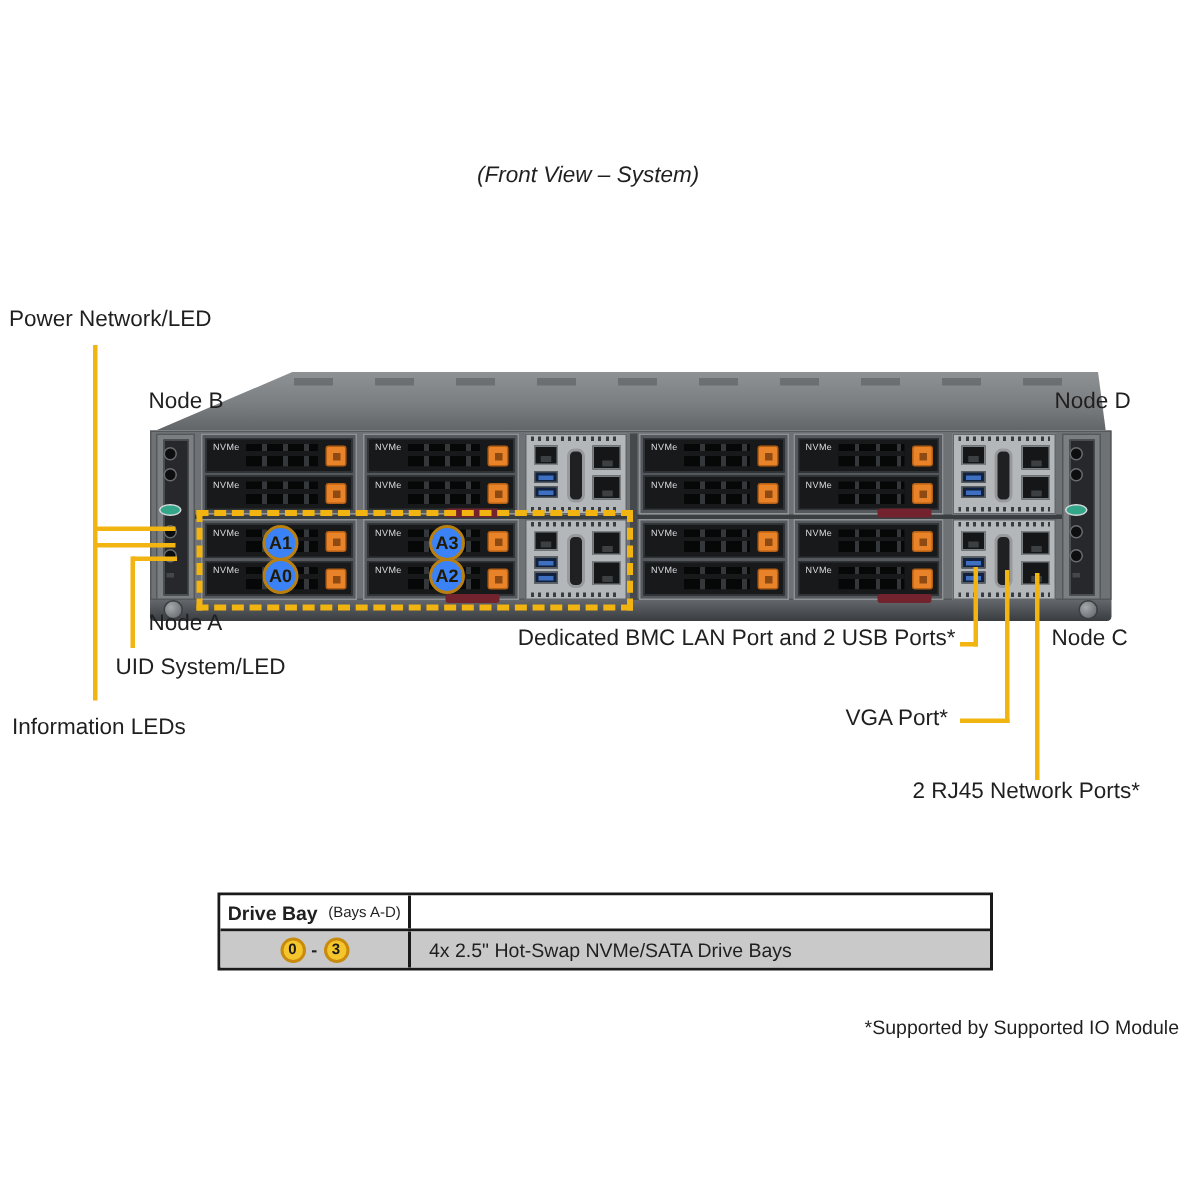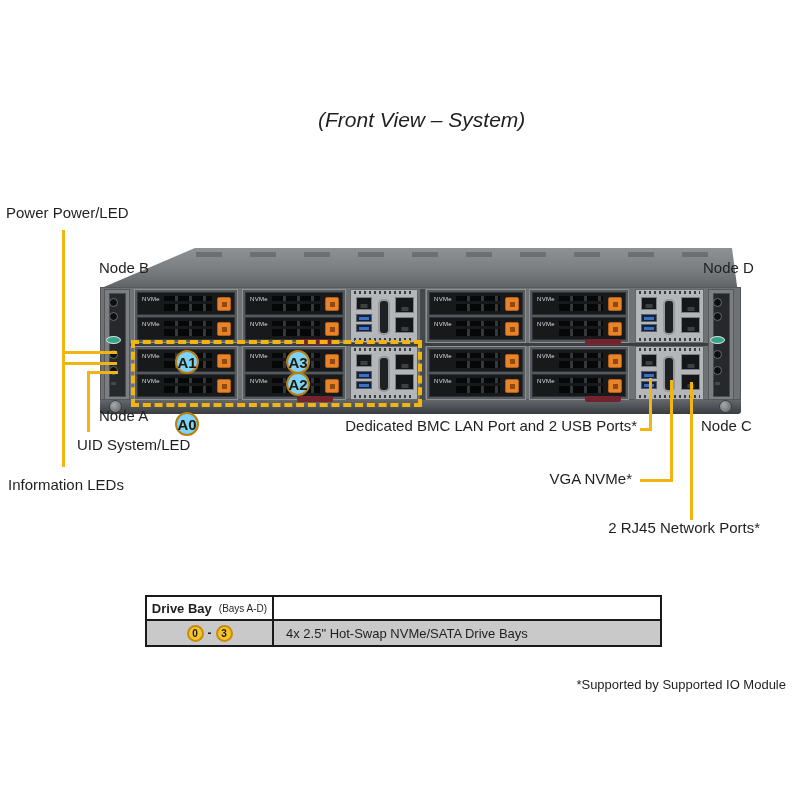--- a/index.html
+++ b/index.html
@@ -1,20 +1,20 @@
 <!DOCTYPE html>
 <html><head>
 <meta charset="utf-8">
 <style>
   * { margin:0; padding:0; box-sizing:border-box; }
   html,body { width:800px; height:800px; background:#fff; }
   body { font-family:"Liberation Sans", sans-serif; color:#1f1f1f; position:relative; overflow:hidden; }
   .label { position:absolute; font-size:15px; white-space:nowrap; z-index:20; }
   .label.right { text-align:right; }
-  .title { position:absolute; font-size:21px; font-style:italic; z-index:20; }
+  .title { position:absolute; font-size:15px; font-style:italic; z-index:20; }
   .footnote { position:absolute; font-size:13px; z-index:20; }
 
   
   .cline { position:absolute; background:#F1B411; z-index:15; }
 
   
   .chassis { position:absolute; left:100px; top:248px; width:641px; height:168px; z-index:1; }
   .lid { position:absolute; left:0; top:0; width:641px; height:39px;
          background:linear-gradient(180deg,#8f9295 0%,#7b7e81 55%,#626568 100%);
          clip-path:polygon(14.8% 0, 98.6% 0, 99.4% 100%, 0.6% 100%); }
@@ -60,22 +60,22 @@
   .rj45 { position:absolute; background:#141618; border:1px solid #7d8083; }
   .rj45::after { content:""; position:absolute; left:50%; transform:translateX(-50%); bottom:1px;
                  width:7px; height:4px; background:#3d4043; }
   .usb { position:absolute; background:#10223f; border:1px solid #595c5f; }
   .usb::after { content:""; position:absolute; left:2px; right:2px; top:2px; height:3px; background:#3f6fc0; }
   .vga { position:absolute; background:#1e2022; border:2px solid #97999c; border-radius:5px; }
 
   
   .highlight { position:absolute; left:131px; top:340px; width:291px; height:67px;
                border:4px dashed #F1B411; z-index:10; }
-  .badge { position:absolute; width:24px; height:24px; border-radius:50%; background:#7dd3fc;
-           border:2px solid #B97F10; color:#221a00; font-size:15px; font-weight:bold;
+  .badge { position:absolute; width:24px; height:24px; border-radius:50%; background:#3b82f6;
+           border:2px solid #B97F10; color:#221a00; font-size:12px; font-weight:bold;
            display:flex; align-items:center; justify-content:center; z-index:12; }
 
   
   .tbl { position:absolute; left:145px; top:595px; width:517px; border:2px solid #1a1a1a; z-index:20; }
   .trow { display:flex; height:24px; }
   .trow.head { background:#ffffff; border-bottom:2px solid #1a1a1a; }
   .trow.data { background:#C9C9C9; }
   .c1 { width:127px; border-right:2px solid #1a1a1a; display:flex; align-items:center; justify-content:center; gap:4px; }
   .c2 { flex:1; display:flex; align-items:center; padding-left:12px; }
   .th { font-weight:bold; font-size:13px; }
@@ -83,29 +83,29 @@
   .td { font-size:13px; }
   .numcirc { width:17px; height:17px; border-radius:50%; background:#F5C52C; border:2px solid #C98B0E;
              color:#1a1a1a; font-size:10px; font-weight:bold; display:flex; align-items:center; justify-content:center; }
   .dash { font-size:12px; font-weight:bold; }
 </style>
 </head>
 <body>
 
 <div class="title" style="left:318px; top:108px;">(Front View – System)</div>
 
-<div class="label" style="left:6px; top:204px;">Power Power/LED</div>
+<div class="label" style="left:6px; top:204px;">Power Network/LED</div>
 <div class="label" style="left:99px; top:259px;">Node B</div>
 <div class="label" style="left:703px; top:259px;">Node D</div>
 <div class="label" style="left:99px; top:407px;">Node A</div>
 <div class="label" style="left:77px; top:436px;">UID System/LED</div>
 <div class="label" style="left:8px; top:476px;">Information LEDs</div>
 <div class="label right" style="right:163px; top:417px;">Dedicated BMC LAN Port and 2 USB Ports*</div>
 <div class="label" style="left:701px; top:417px;">Node C</div>
-<div class="label right" style="right:168px; top:470px;">VGA NVMe*</div>
+<div class="label right" style="right:168px; top:470px;">VGA Port*</div>
 <div class="label right" style="right:40px; top:519px;">2 RJ45 Network Ports*</div>
 
 <div class="cline" style="left:62px; top:230px; width:3px; height:237px;"></div>
 <div class="cline" style="left:63px; top:351px; width:54px; height:3px;"></div>
 <div class="cline" style="left:63px; top:362px; width:54px; height:3px;"></div>
 <div class="cline" style="left:87px; top:371px; width:3px; height:61px;"></div>
 <div class="cline" style="left:88px; top:371px; width:30px; height:3px;"></div>
 
 <div class="cline" style="left:649px; top:378px; width:3px; height:53px;"></div>
 <div class="cline" style="left:640px; top:428px; width:12px; height:3px;"></div>
@@ -278,21 +278,21 @@
   <div class="maroon" style="left:197px; top:148px;"></div>
   <div class="maroon" style="left:485px; top:148px;"></div>
 
   <div class="base"></div>
   <div class="screw" style="left:9px;  top:152px;"></div>
   <div class="screw" style="left:619px; top:152px;"></div>
 </div>
 
 <div class="highlight"></div>
 <div class="badge" style="left:175px; top:350px;">A1</div>
-<div class="badge" style="left:175px; top:372px;margin-top:40px;">A0</div>
+<div class="badge" style="left:175px; top:372px;">A0</div>
 <div class="badge" style="left:286px; top:350px;">A3</div>
 <div class="badge" style="left:286px; top:372px;">A2</div>
 
 <div class="tbl">
   <div class="trow head">
     <div class="c1">
       <span class="th">Drive Bay</span>
       <span class="th-sub">(Bays A-D)</span>
     </div>
   </div>

